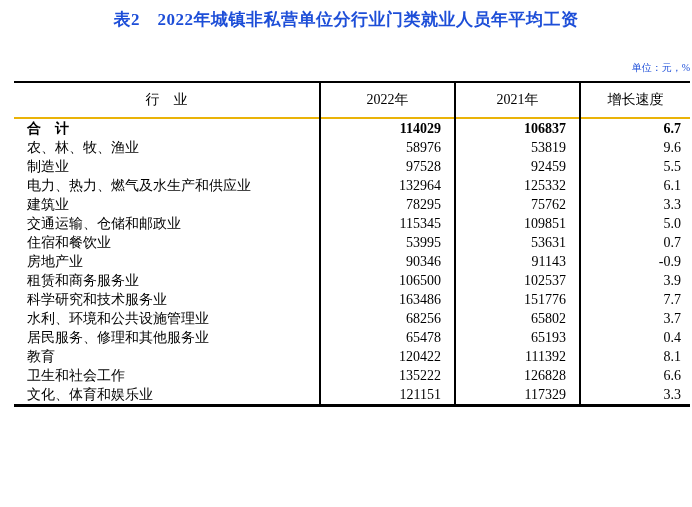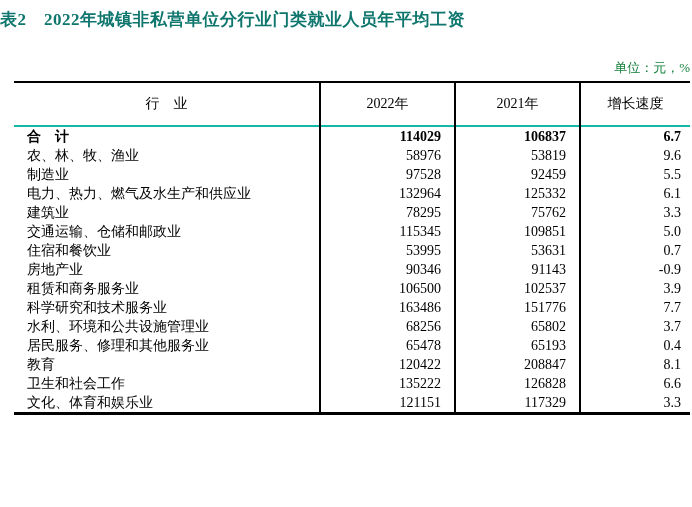--- a/index.html
+++ b/index.html
@@ -9,54 +9,54 @@
   }
   body {
     width: 692px;
     height: 507px;
     font-family: "Liberation Serif", "DejaVu Serif", serif;
     color: #000000;
     overflow: hidden;
   }
   .page-title {
     margin-top: 8px;
-    text-align: left;
+    text-align: center;
     font-size: 17px;
     font-weight: bold;
-    color: #0f766e;
+    color: #1d4ed8;
     letter-spacing: 0.5px;
     white-space: nowrap;
   }
   .table-wrap {
     margin-left: 14px;
     margin-right: 2px;
     width: 676px;
   }
   .unit-note {
     margin-top: 29px;
     text-align: right;
-    font-size: 13px;
+    font-size: 10px;
     line-height: 16px;
-    color: #15803d;
+    color: #1d4ed8;
   }
   table.wage-table {
     margin-top: 5px;
     width: 676px;
     border-collapse: collapse;
     table-layout: fixed;
     border-top: 2px solid #000;
     border-bottom: 3px solid #000;
   }
   .wage-table col.c1 { width: 306px; }
   .wage-table col.c2 { width: 135px; }
   .wage-table col.c3 { width: 125px; }
   .wage-table col.c4 { width: 110px; }
   .wage-table thead tr {
-    height: 44px;
-    border-bottom: 2px solid #14b8a6;
+    height: 36px;
+    border-bottom: 2px solid #eab308;
   }
   .wage-table th {
     font-weight: normal;
     font-size: 14px;
     text-align: center;
     vertical-align: middle;
     padding: 0;
   }
   .wage-table td {
     font-size: 14px;
@@ -166,21 +166,21 @@
         </tr>
         <tr>
           <td class="industry">居民服务、修理和其他服务业</td>
           <td class="num col-sep">65478</td>
           <td class="num col-sep">65193</td>
           <td class="growth col-sep">0.4</td>
         </tr>
         <tr>
           <td class="industry">教育</td>
           <td class="num col-sep">120422</td>
-          <td class="num col-sep">208847</td>
+          <td class="num col-sep">111392</td>
           <td class="growth col-sep">8.1</td>
         </tr>
         <tr>
           <td class="industry">卫生和社会工作</td>
           <td class="num col-sep">135222</td>
           <td class="num col-sep">126828</td>
           <td class="growth col-sep">6.6</td>
         </tr>
         <tr>
           <td class="industry">文化、体育和娱乐业</td>

